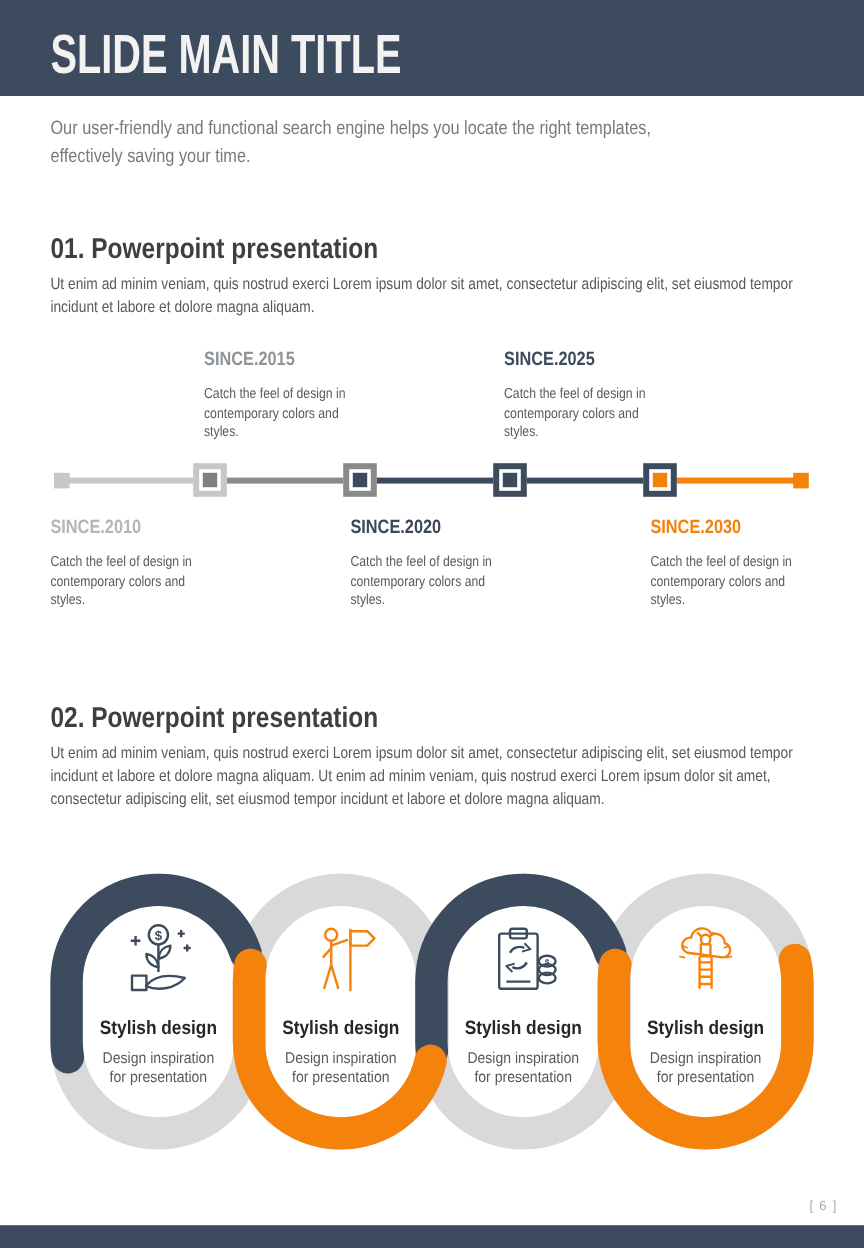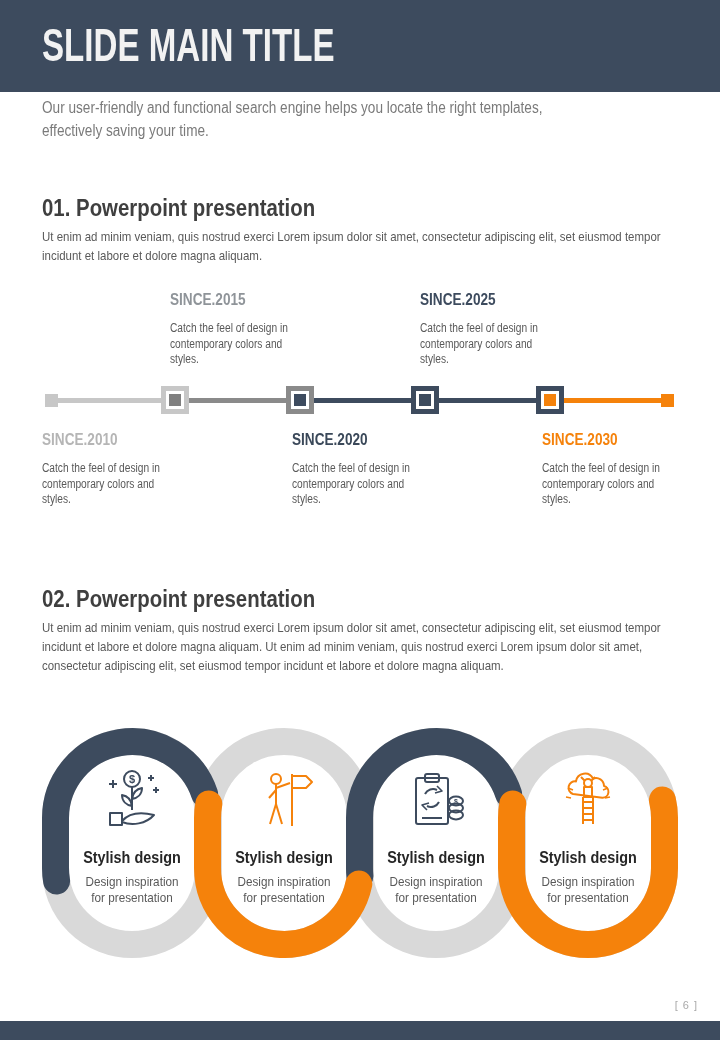--- a/index.html
+++ b/index.html
@@ -2,21 +2,21 @@
 <html><head>
 <meta charset="utf-8">
 <style>
   html,body{margin:0;padding:0;background:#fff;}
   .page{position:relative;width:720px;height:1040px;background:#ffffff;overflow:hidden;
         font-family:"Liberation Sans", sans-serif;}
   .cond{transform:scaleX(0.85);transform-origin:0 0;}
   .cond-c{transform:scaleX(0.9);transform-origin:50% 0;}
 
   
-  .hd{position:absolute;left:0;top:0;width:720px;height:92px;background:#3d4b5e;
+  .hd{position:absolute;left:0;top:0;width:720px;height:80px;background:#3d4b5e;
       background-image:
         repeating-linear-gradient(60deg, rgba(255,255,255,.07) 0 1px, transparent 1px 30px),
         repeating-linear-gradient(-60deg, rgba(255,255,255,.07) 0 1px, transparent 1px 30px),
         repeating-linear-gradient(0deg, rgba(255,255,255,.045) 0 1px, transparent 1px 30px); text-align: right;}
   .hd-title{position:absolute;left:42px;top:18px;font-size:46px;line-height:54px;font-weight:bold;
       color:#f2f2f2;letter-spacing:0px;white-space:nowrap;transform:scaleX(0.72);transform-origin:0 0;}
 
   .intro{position:absolute;left:42px;top:96px;width:760px;font-size:16px;line-height:23px;
       color:#7a7a7a;white-space:pre-line;}
 

